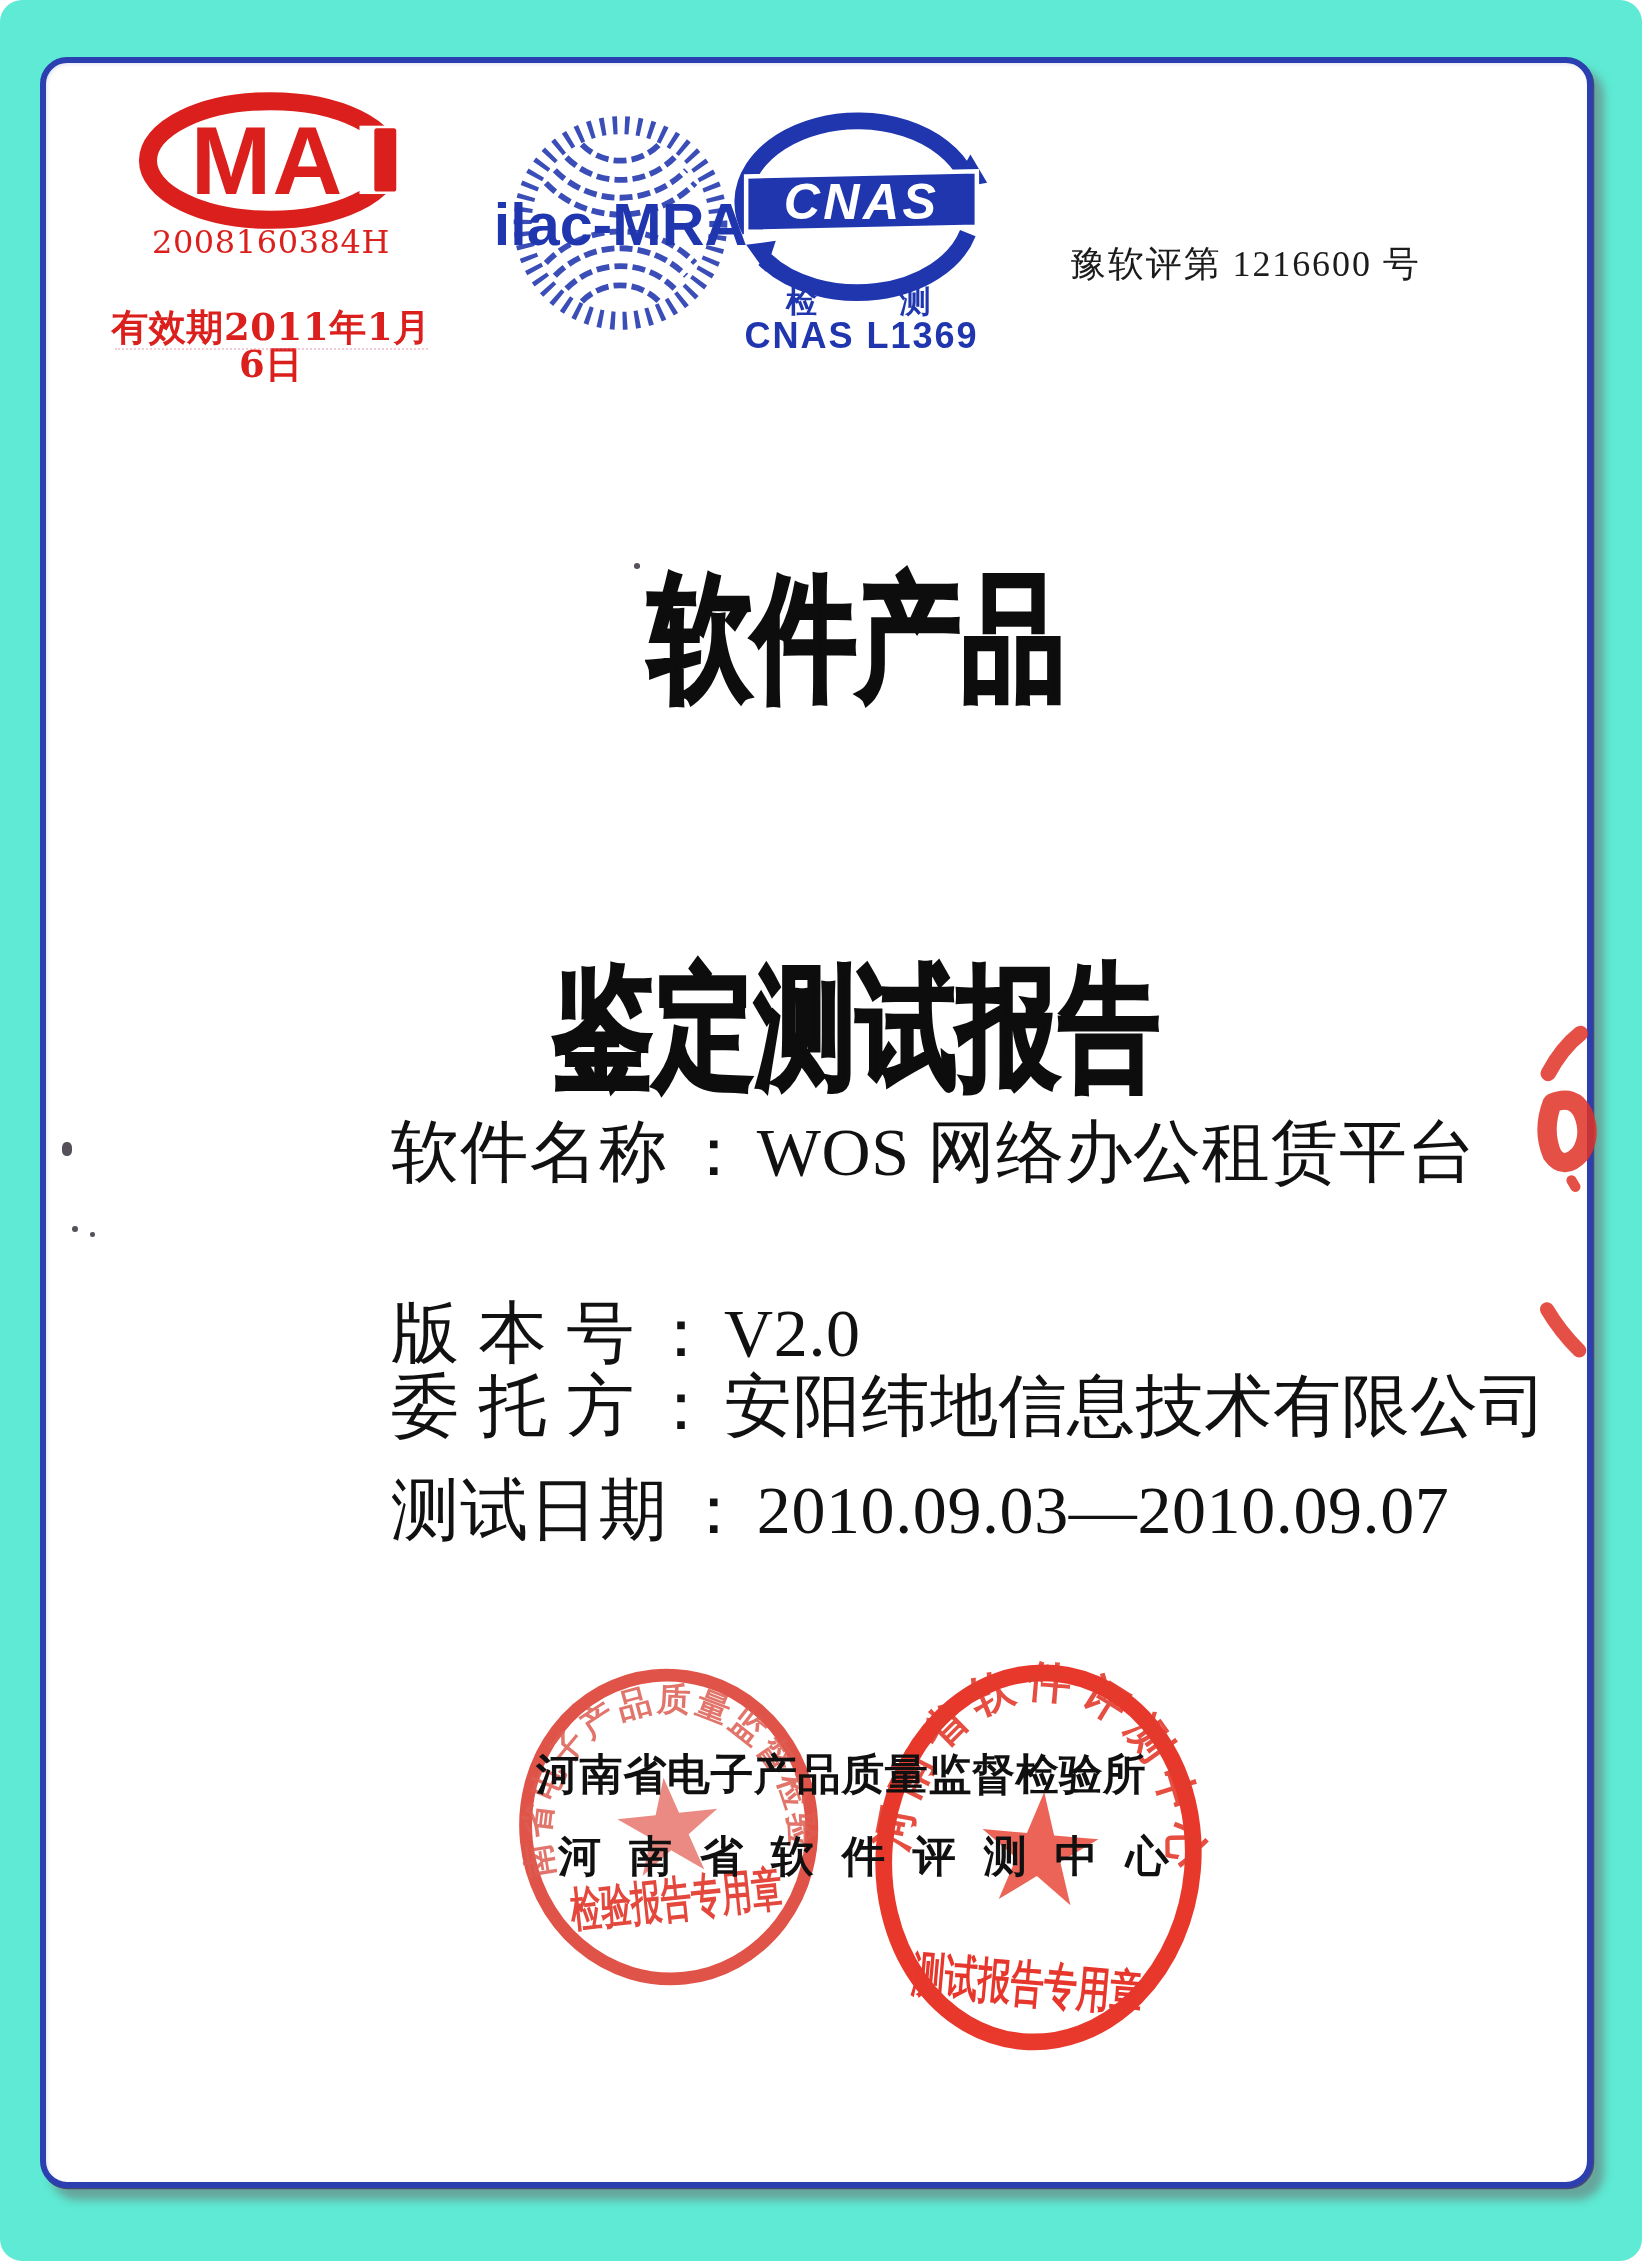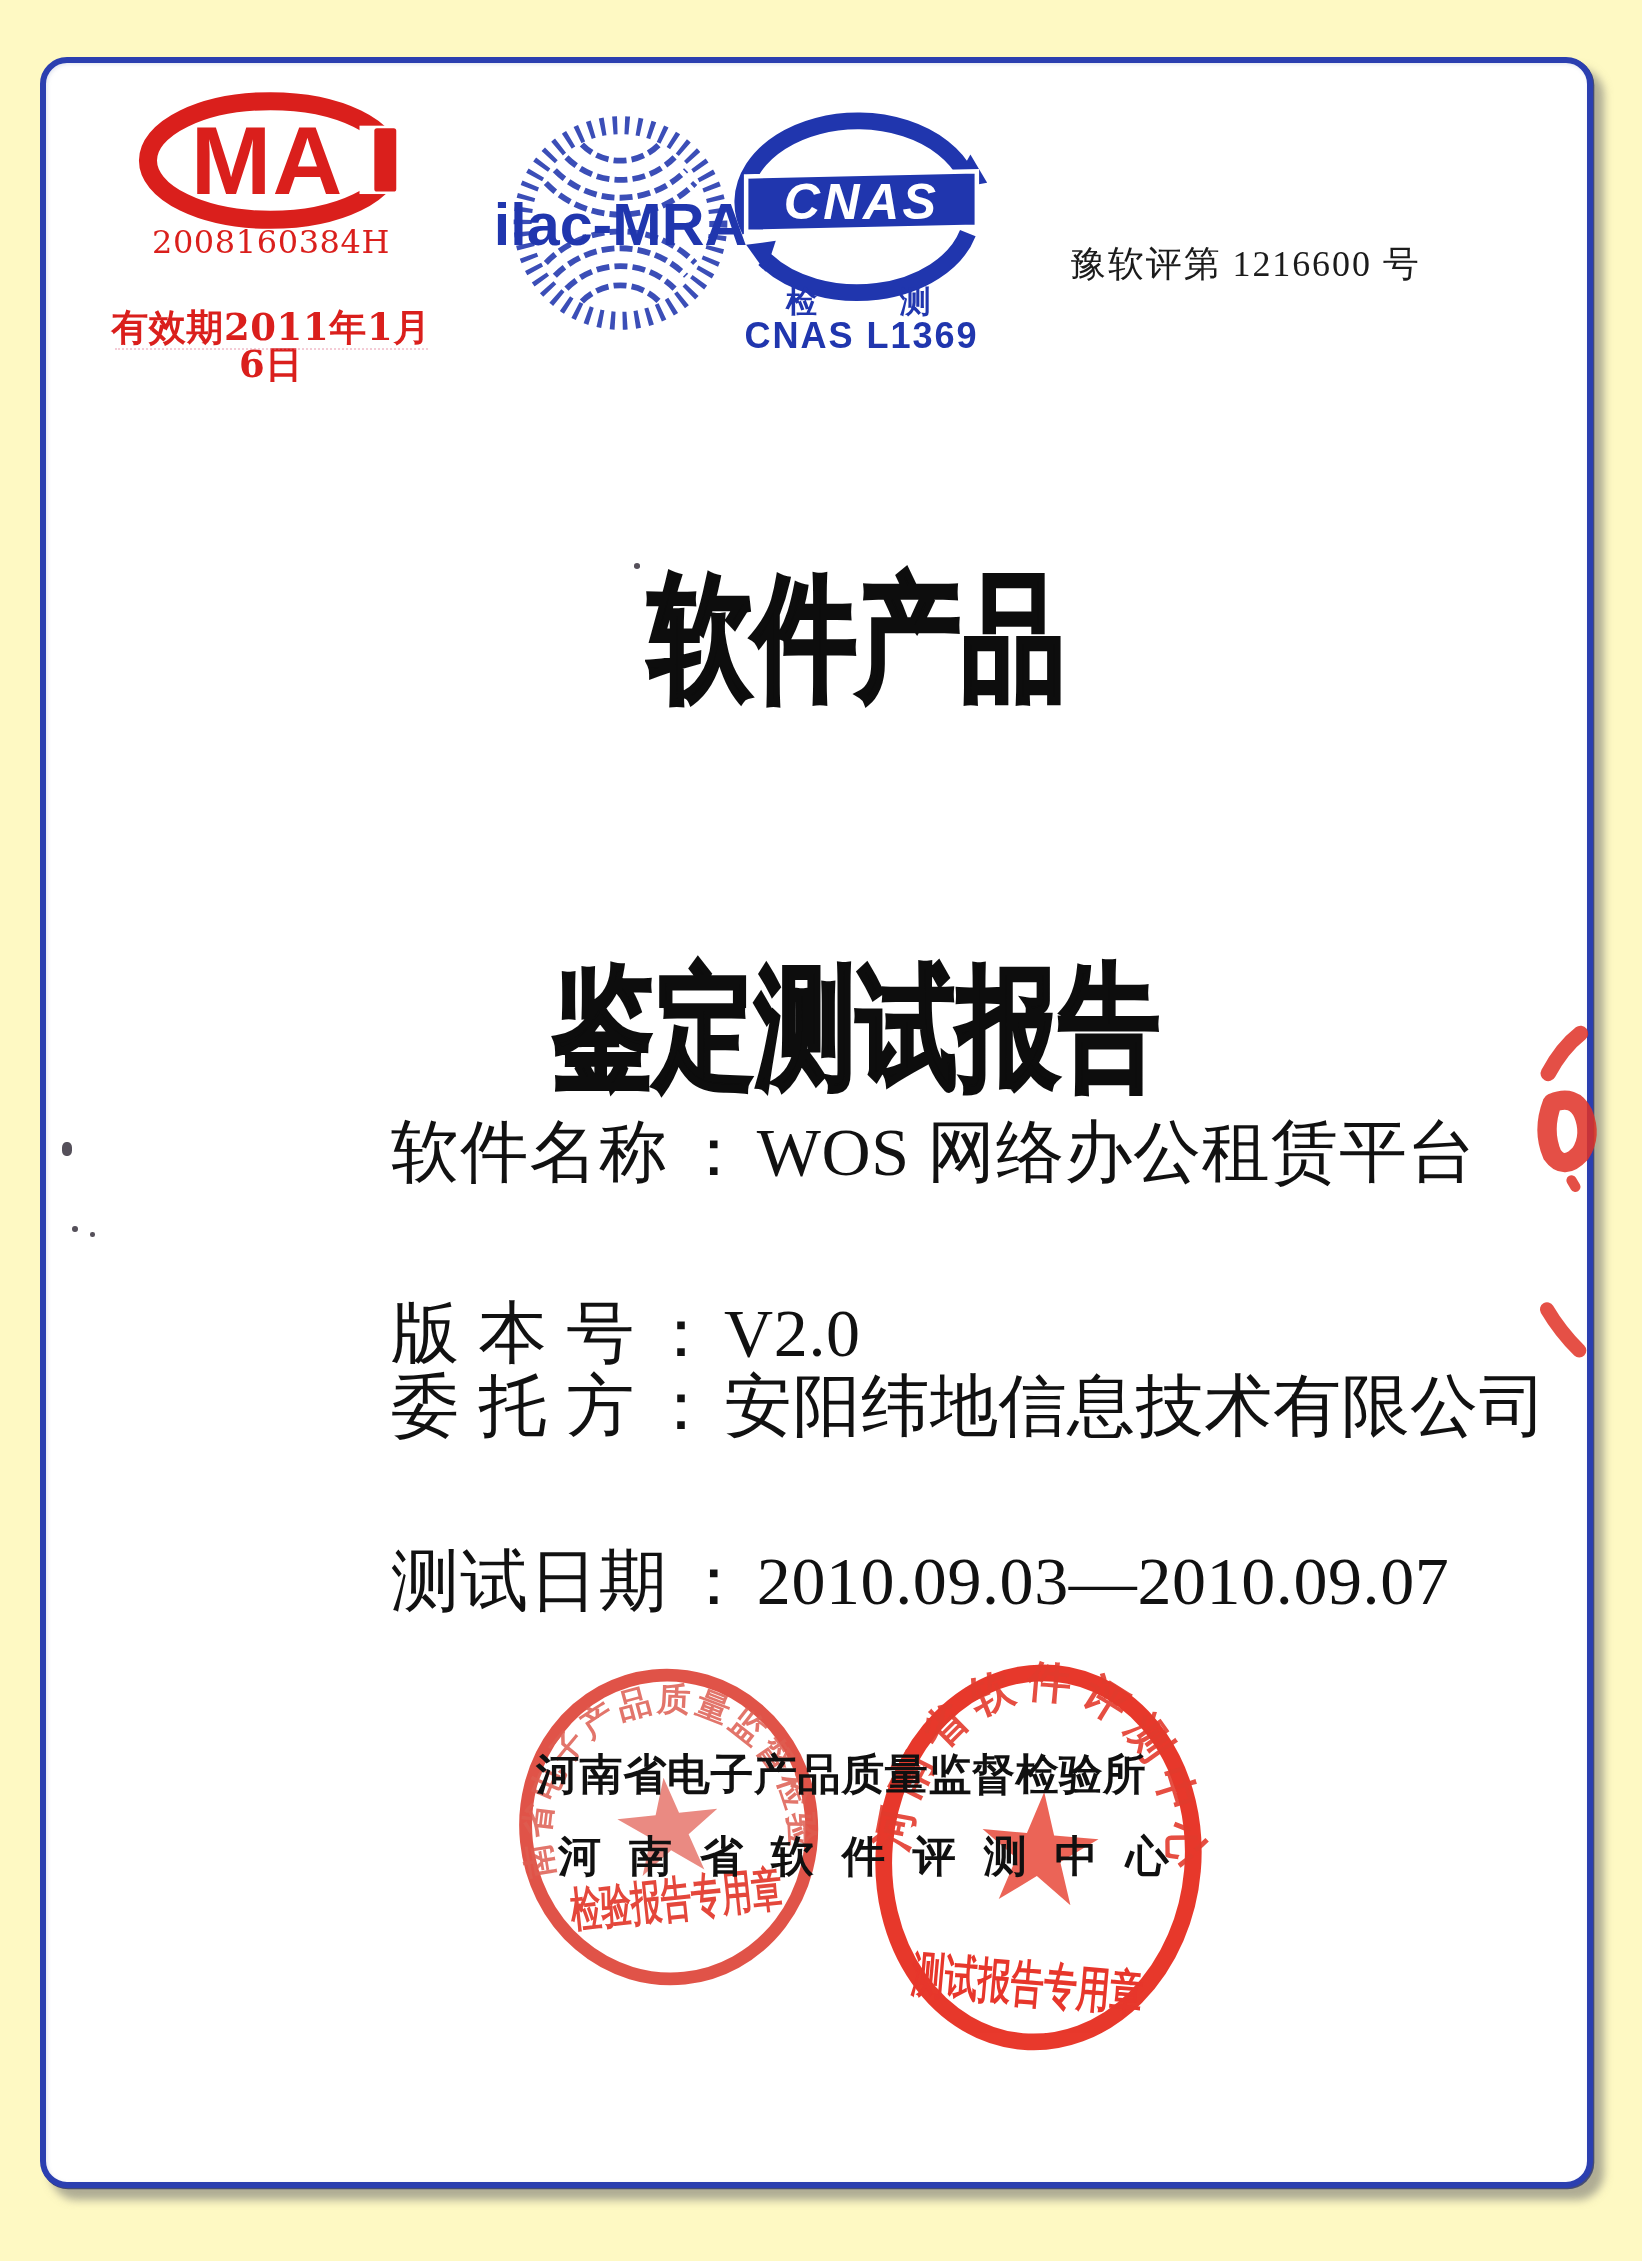--- a/index.html
+++ b/index.html
@@ -1,17 +1,17 @@
 <!DOCTYPE html>
 <html style="font-size:10.3px"><head>
 <meta charset="utf-8">
 <style>
   html,body{margin:0;padding:0;background:#ffffff;}
-  .sheet{position:relative;width:1642px;height:2261px;background:#fef9c3;overflow:hidden;
-         font-family:"DejaVu Sans",sans-serif;}
+  .sheet{position:relative;width:1642px;height:2261px;background:#5eead4;overflow:hidden;
+         font-family:"DejaVu Sans",sans-serif;border-radius:22px;}
   .abs{position:absolute;line-height:1;}
   
   .frame{position:absolute;left:40px;top:57px;width:1541px;height:2119px;
          border:6.4px solid #2b3fb0;border-radius:27px;background:#ffffff;
          box-shadow:10.3px 11.6px 9px rgba(110,110,110,.55), 1.3px 1.3px 0 #16247a,
                     inset 1.3px 1.3px 3.9px rgba(140,150,190,.25);}
   
   .cma-num{left:110px;top:226px;width:322px;text-align:center;font-family:"DejaVu Serif",serif;
            font-weight:400;font-size:32px;color:#da1f1c;letter-spacing:0.6px;}
   .cma-valid{left:110px;top:277px;width:322px;text-align:center;font-family:"DejaVu Serif",serif;
@@ -93,21 +93,21 @@
 
   <div class="row" style="top:1110px;">
     <span class="lbl">软件名称</span><span class="colon">：</span><span class="val">WOS 网络办公租赁平台</span>
   </div>
   <div class="row" style="top:1291px;">
     <span class="lbl">版 本 号</span><span class="colon">：</span><span class="val">V2.0</span>
   </div>
   <div class="row" style="top:1364px;font-family:Liberation Serif, serif;">
     <span class="lbl">委 托 方</span><span class="colon">：</span><span class="val">安阳纬地信息技术有限公司</span>
   </div>
-  <div class="row" style="top:1539px;text-align:center;">
+  <div class="row" style="top:1468px;text-align:center;">
     <span class="lbl">测试日期</span><span class="colon">：</span><span class="val">2010.09.03—2010.09.07</span>
   </div>
 
   <svg class="abs" style="left:516px;top:1666px;z-index:4;" width="306" height="322" viewBox="0 0 475 500">
     <g transform="rotate(-6 237 250)" opacity="0.86">
       <ellipse cx="237" cy="250" rx="222" ry="236" fill="none" stroke="#dc382b" stroke-width="20"></ellipse>
       <path id="lsArc" d="M 52 300 A 188 196 0 1 1 422 300" fill="none"></path>
       <text font-size="52" font-weight="700" fill="#d94335" letter-spacing="5" opacity="0.85">
         <textPath href="#lsArc" startOffset="50%" text-anchor="middle">河南省电子产品质量监督检验所</textPath>
       </text>

